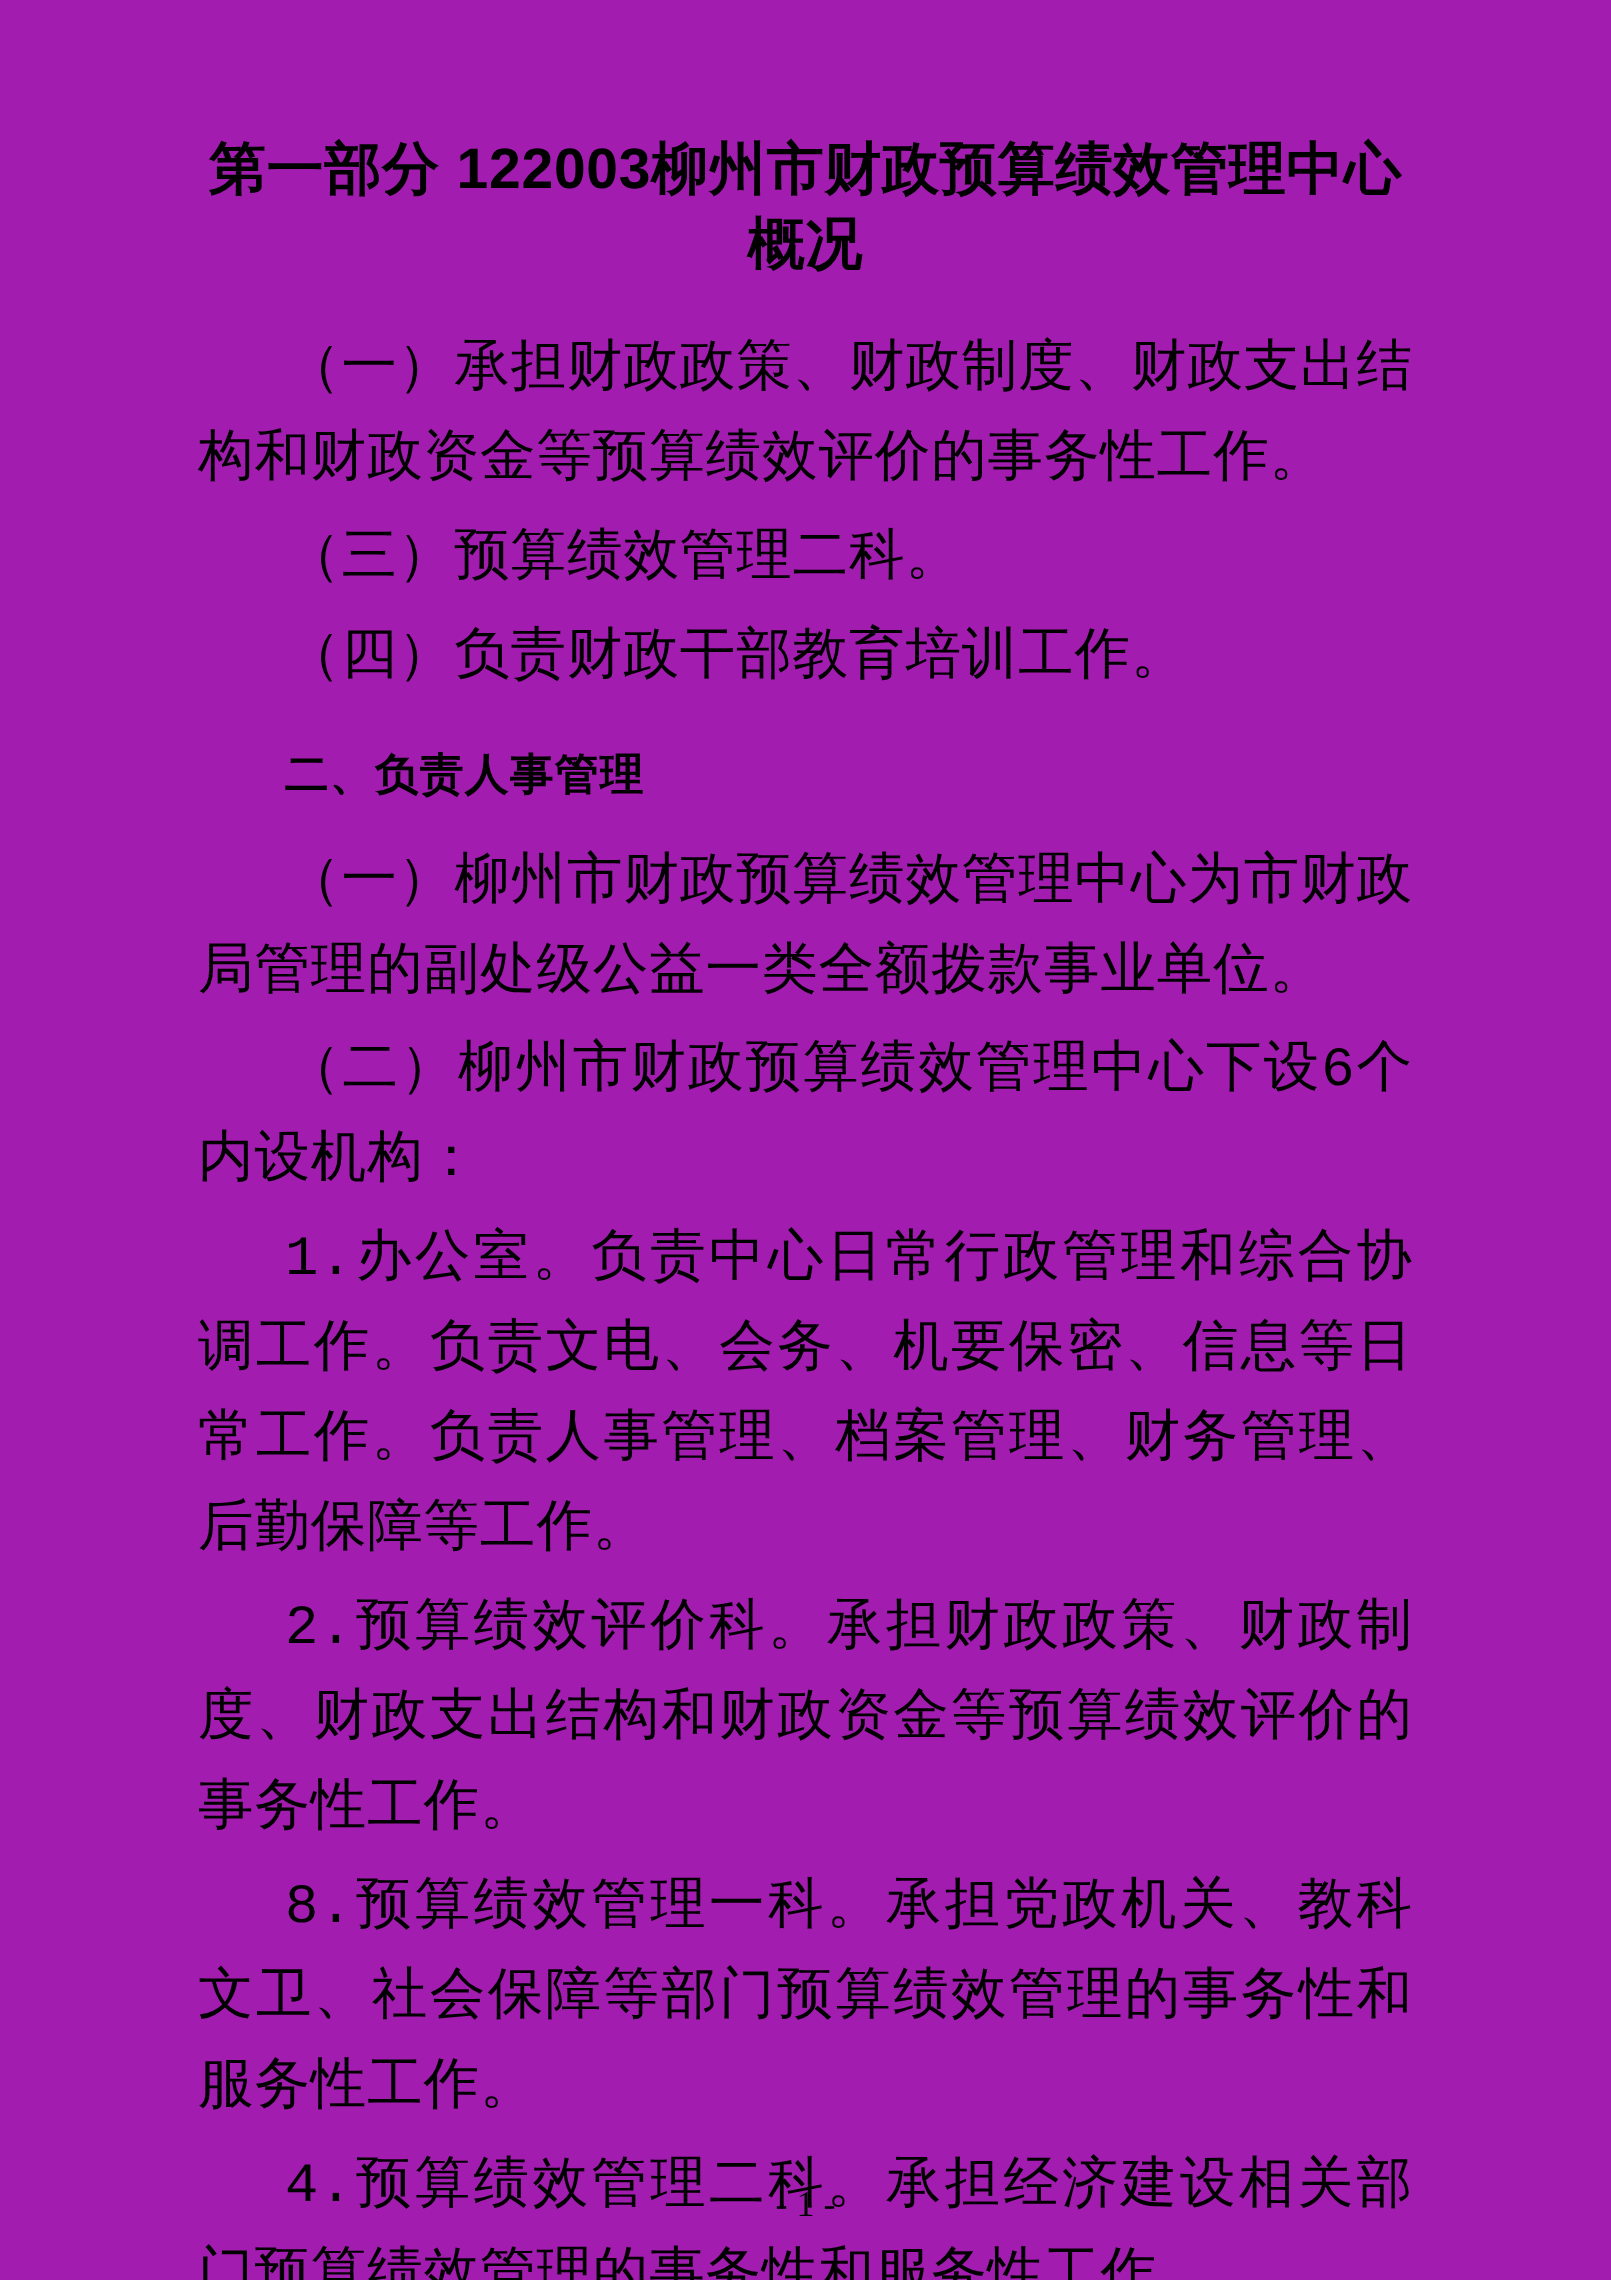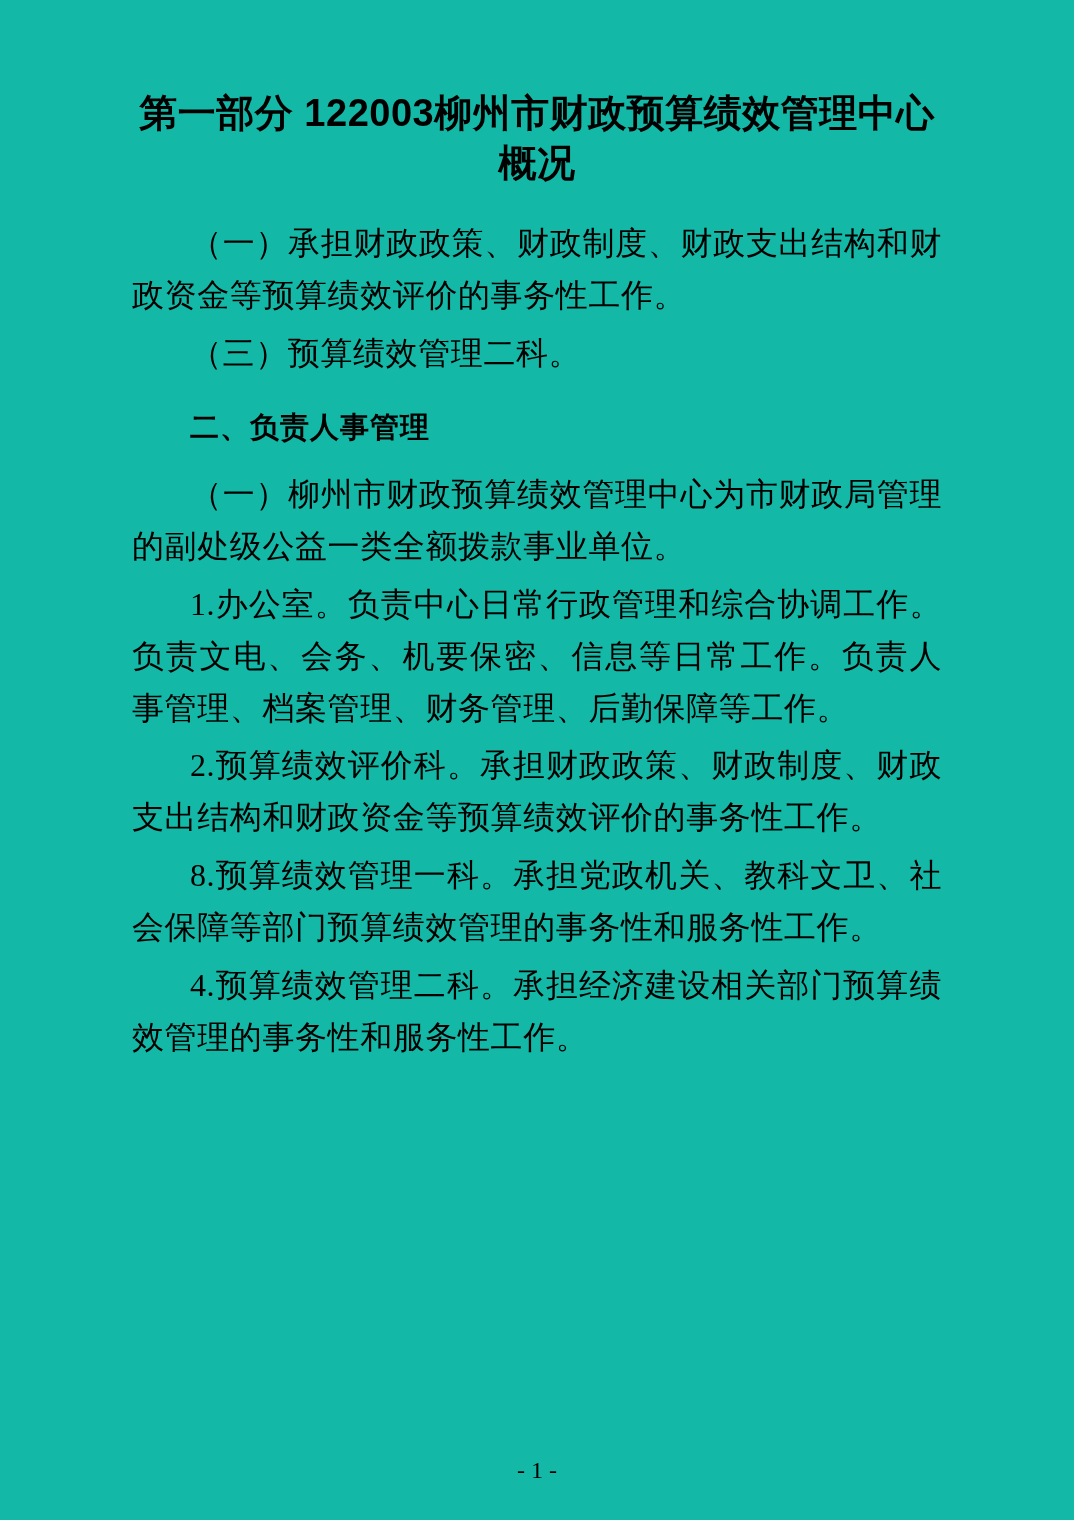--- a/index.html
+++ b/index.html
@@ -4,21 +4,21 @@
 <style>
   html, body {
     margin: 0;
     padding: 0;
     background: #ffffff;
   }
   .page {
     position: relative;
     width: 1074px;
     height: 1520px;
-    background: #14b8a6;
+    background: #a21caf;
     margin: 0 auto;
     box-sizing: border-box;
     padding: 12px;
     font-family: "Liberation Serif", "DejaVu Serif", serif;
     color: #000000;
     overflow: hidden;
   }
   .content {
     position: absolute;
     left: 132px;
@@ -37,26 +37,27 @@
   .section-heading {
     font-family: "Liberation Sans", "DejaVu Sans", sans-serif;
     font-weight: bold;
     font-size: 29px;
     line-height: 1.5;
     margin: 26px 0 20px 0;
     text-indent: 58px;
     letter-spacing: 1px;
   }
   .para {
-    font-size: 32px;
+    font-size: 37px;
     line-height: 1.62;
     margin: 0 0 6px 0;
     text-indent: 58px;
     text-align: justify;
     letter-spacing: 0.6px;
+    font-family: Liberation Mono, monospace;
   }
   .page-number {
     position: absolute;
     left: 0;
     right: 0;
     bottom: 36px;
     text-align: center;
     font-size: 24px;
     font-family: "Liberation Serif", "DejaVu Serif", serif;
   }
@@ -65,24 +66,26 @@
 <body>
 
 <div class="page">
   <div class="content">
 
     <h1 class="doc-title">第一部分  122003柳州市财政预算绩效管理中心概况</h1>
 
 
     <p class="para">（一）承担财政政策、财政制度、财政支出结构和财政资金等预算绩效评价的事务性工作。</p>
     <p class="para">（三）预算绩效管理二科。</p>
+    <p class="para">（四）负责财政干部教育培训工作。</p>
 
     <h2 class="section-heading">二、负责人事管理</h2>
 
     <p class="para">（一）柳州市财政预算绩效管理中心为市财政局管理的副处级公益一类全额拨款事业单位。</p>
+    <p class="para">（二）柳州市财政预算绩效管理中心下设6个内设机构：</p>
     <p class="para">1.办公室。负责中心日常行政管理和综合协调工作。负责文电、会务、机要保密、信息等日常工作。负责人事管理、档案管理、财务管理、后勤保障等工作。</p>
     <p class="para">2.预算绩效评价科。承担财政政策、财政制度、财政支出结构和财政资金等预算绩效评价的事务性工作。</p>
     <p class="para">8.预算绩效管理一科。承担党政机关、教科文卫、社会保障等部门预算绩效管理的事务性和服务性工作。</p>
     <p class="para">4.预算绩效管理二科。承担经济建设相关部门预算绩效管理的事务性和服务性工作。</p>
 
   </div>
 
   <div class="page-number">- 1 -</div>
 </div>
 

